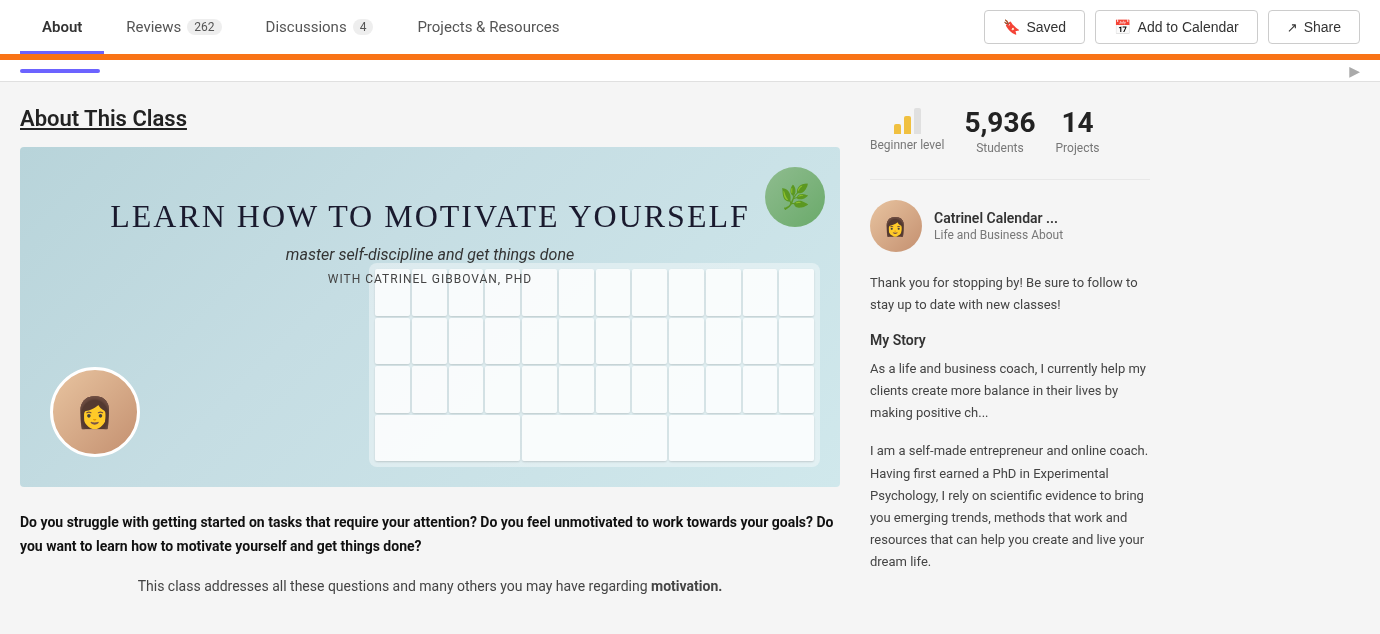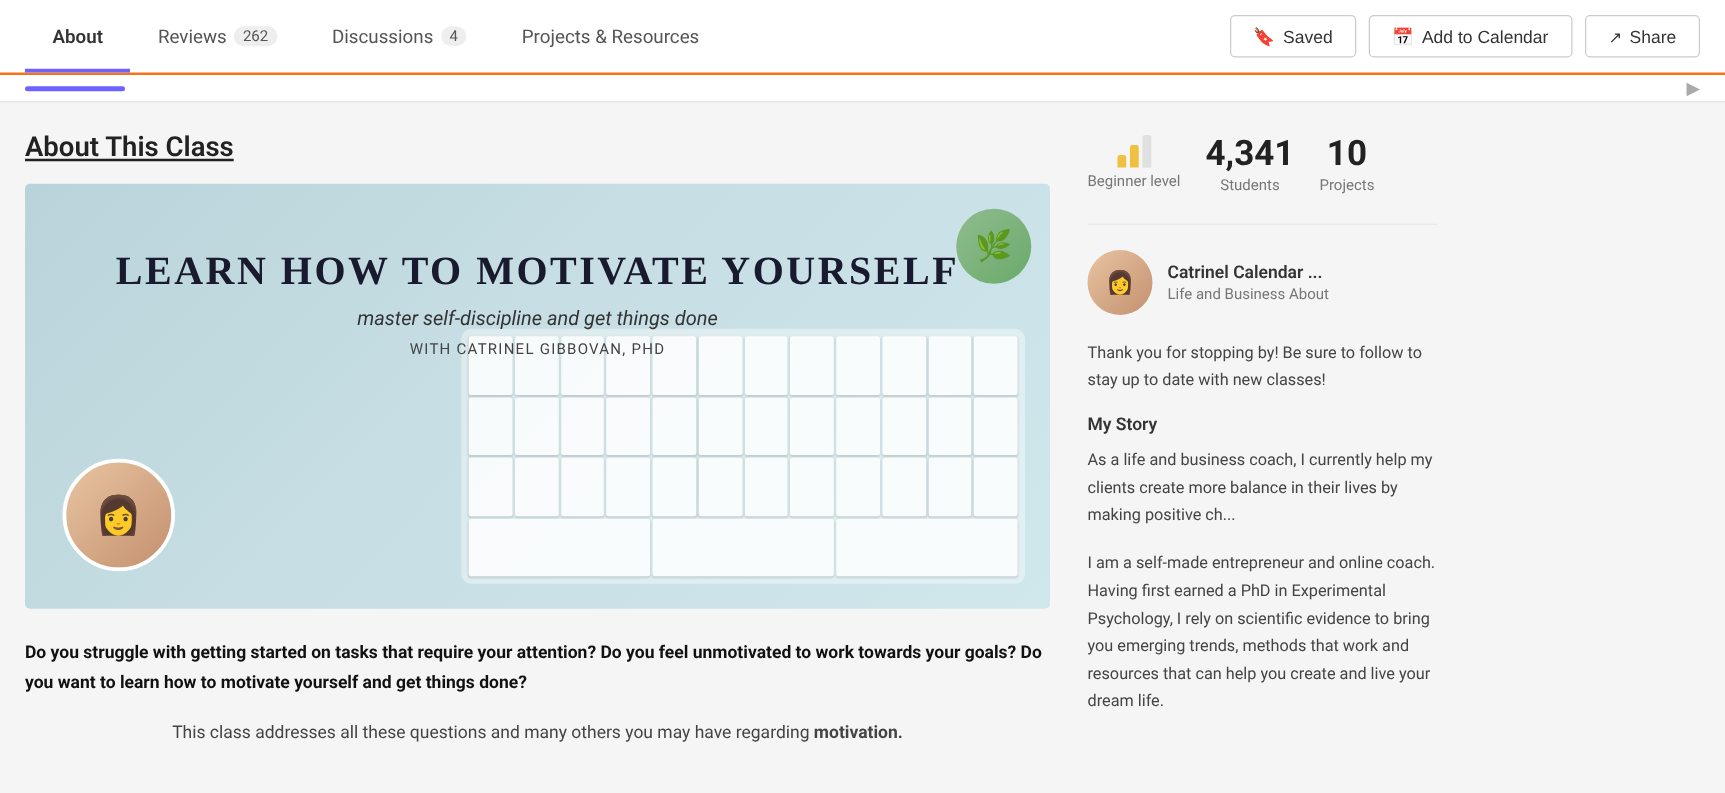--- a/index.html
+++ b/index.html
@@ -9,21 +9,21 @@
       color: #333;
       font-size: 14px;
       width: 1380px;
       min-height: 634px;
       overflow-x: hidden;
     }
 
     
     .nav-bar {
       background: #fff;
-      border-bottom: 2px solid #f97316;
+      border-bottom: 6px solid #f97316;
       display: flex;
       align-items: center;
       justify-content: space-between;
       padding: 0 20px;
       position: relative;
       height: 60px;
     }
     .nav-tabs {
       display: flex;
       align-items: center;
@@ -149,21 +149,21 @@
     }
     .course-image-inner {
       text-align: center;
       padding: 20px;
       position: relative;
       width: 100%;
       height: 100%;
     }
     .course-title-text {
       font-size: 32px;
-      font-weight: 700;
+      font-weight: 400;
       color: #1a1a2e;
       letter-spacing: 2px;
       text-transform: uppercase;
       margin-top: 30px;
       line-height: 1.2;
       font-family: Georgia, serif;
     }
     .course-subtitle-text {
       font-size: 16px;
       color: #333;
@@ -457,25 +457,25 @@
     <div class="stats-row">
       <div class="level-indicator stat-item">
         <div class="bars-icon">
           <div class="bar bar-1"></div>
           <div class="bar bar-2"></div>
           <div class="bar bar-3"></div>
         </div>
         <div class="level-text">Beginner level</div>
       </div>
       <div class="stat-item">
-        <div class="stat-number">4,341</div>
+        <div class="stat-number">5,936</div>
         <div class="stat-label">Students</div>
       </div>
       <div class="stat-item">
-        <div class="stat-number">10</div>
+        <div class="stat-number">14</div>
         <div class="stat-label">Projects</div>
       </div>
     </div>
 
     <hr class="divider">
 
     <div class="instructor-card">
       <div class="instructor-avatar">👩</div>
       <div>
         <div class="instructor-name">Catrinel Calendar ...</div>

